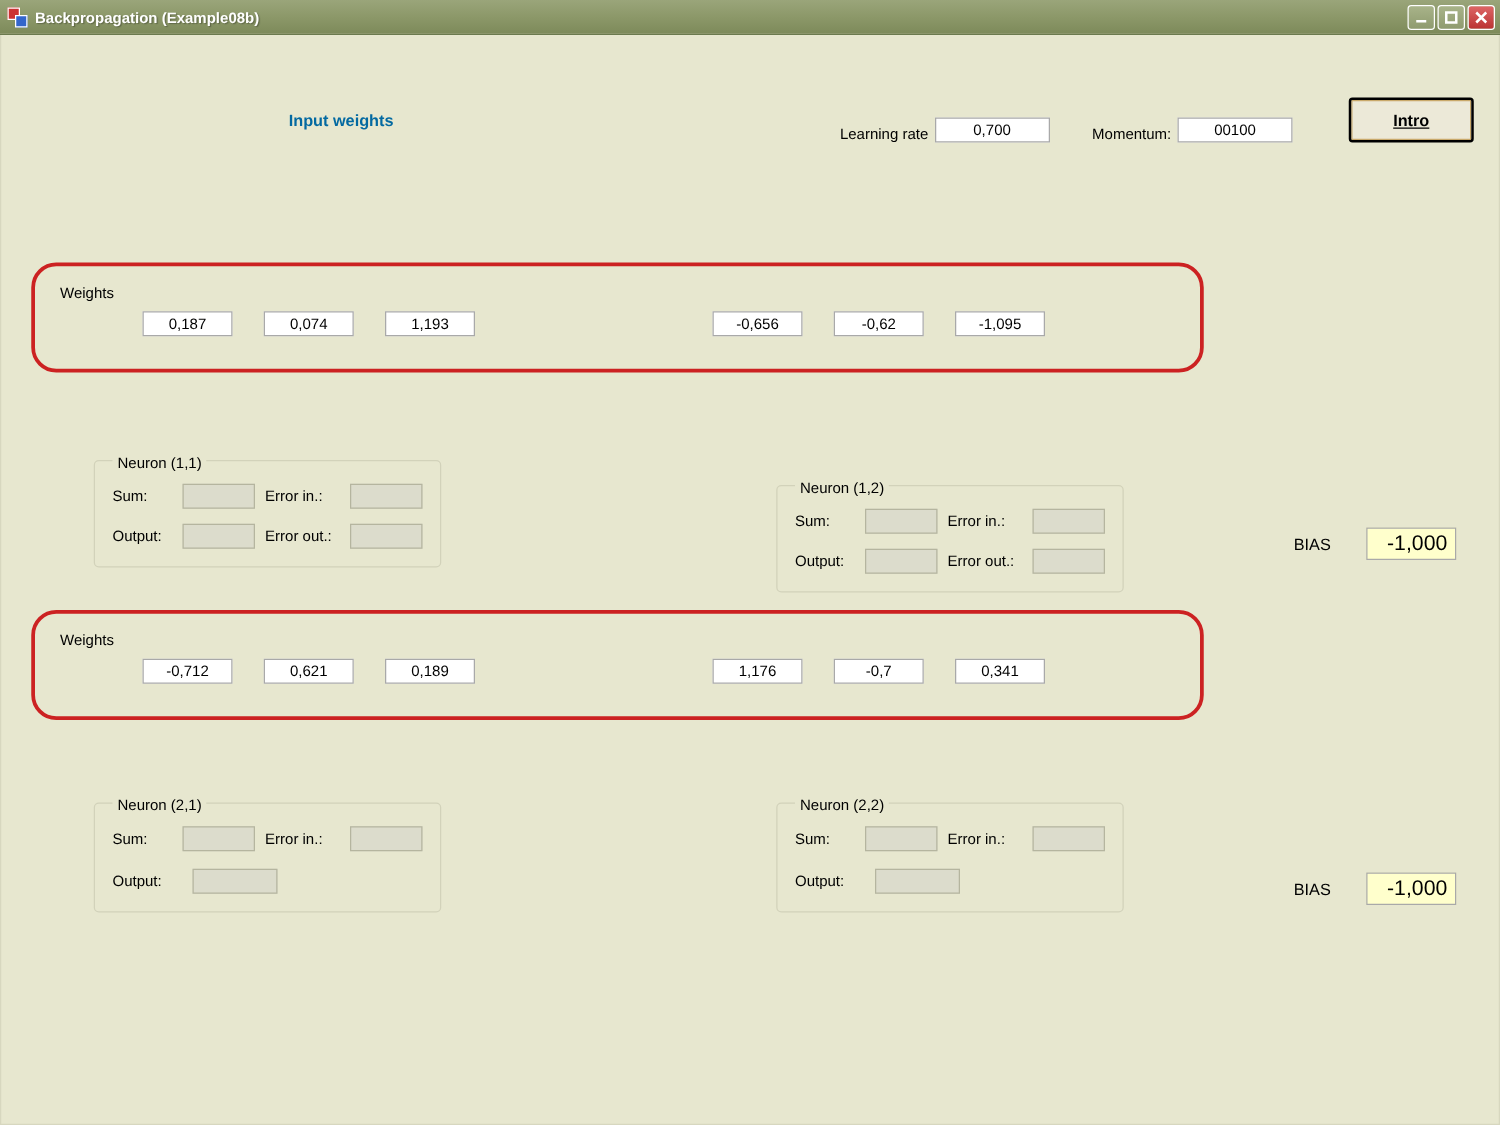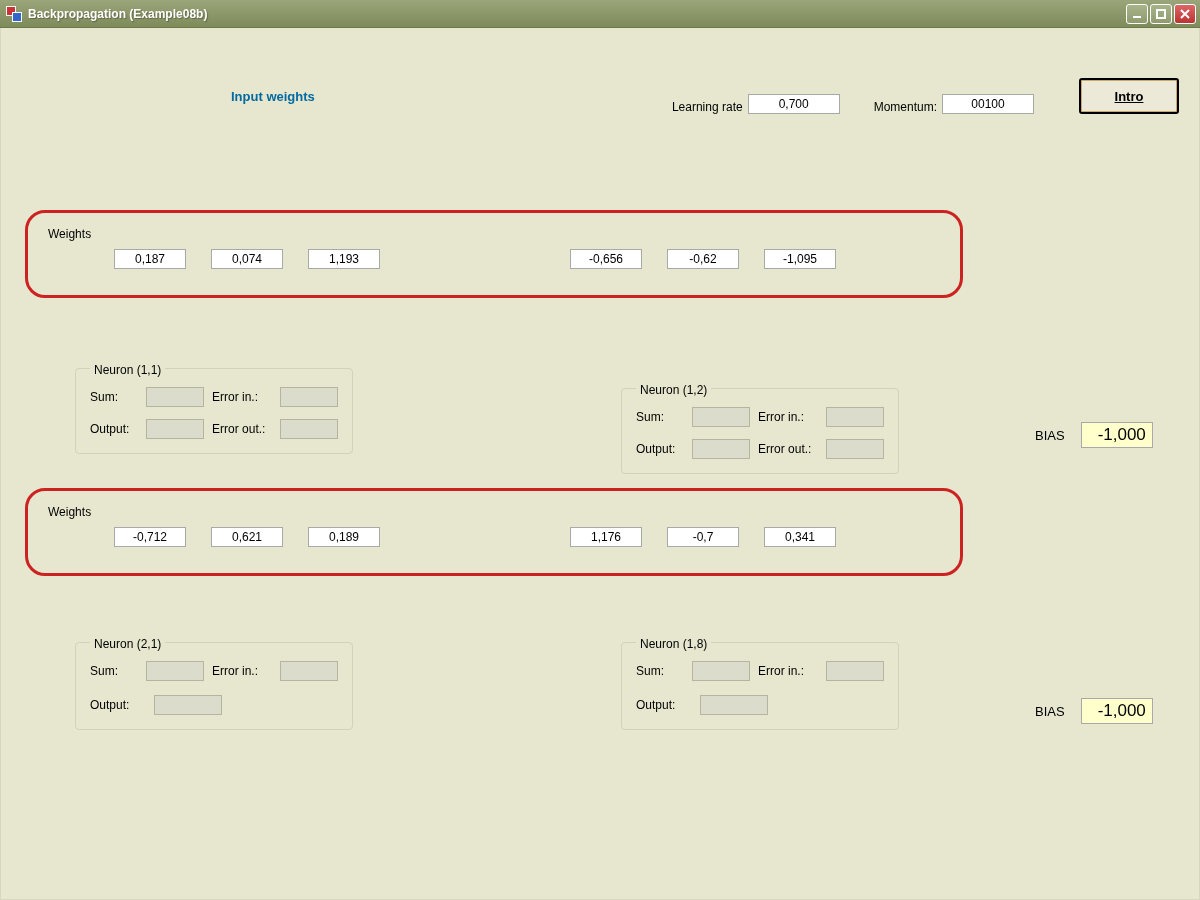--- a/index.html
+++ b/index.html
@@ -145,21 +145,21 @@
   }
   .neuron-rows { display: flex; flex-direction: column; gap: 12px; margin-top: -4px; }
   .nrow { display: flex; align-items: center; gap: 8px; }
   .nrow .nlbl { width: 56px; font-size: 12px; }
   .nrow .nlbl2 { width: 70px; font-size: 12px; }
   .graybox {
     width: 68px; height: 20px;
     background: #dcdccc;
     border: 1px solid #b5b59f;
   }
-  .bias-block { position: absolute; display: flex; align-items: center; gap: 16px; font-size: 13px; }
+  .bias-block { position: absolute; display: flex; align-items: center; gap: 28px; font-size: 13px; }
   .bias-box {
     width: 72px;
     background: #ffffcc;
     border: 1px solid #a9a9a9;
     text-align: center;
     font-size: 17px;
     padding: 2px 16px;
   }
   .neuron-11 { top: 340px; left: 74px; }
   .neuron-12 { top: 340px; left: 620px; margin-top: 20px; }
@@ -283,21 +283,21 @@
         <span class="graybox"></span>
       </div>
       <div class="nrow">
         <span class="nlbl">Output:</span>
         <span class="graybox"></span>
       </div>
     </div>
   </div>
 
   <div class="neuron-group neuron-22">
-    <span class="legend">Neuron (1,8)</span>
+    <span class="legend">Neuron (2,2)</span>
     <div class="neuron22row">
       <div class="nrow">
         <span class="nlbl">Sum:</span>
         <span class="graybox"></span>
         <span class="nlbl2">Error in.:</span>
         <span class="graybox"></span>
       </div>
       <div class="nrow">
         <span class="nlbl">Output:</span>
         <span class="graybox"></span>

